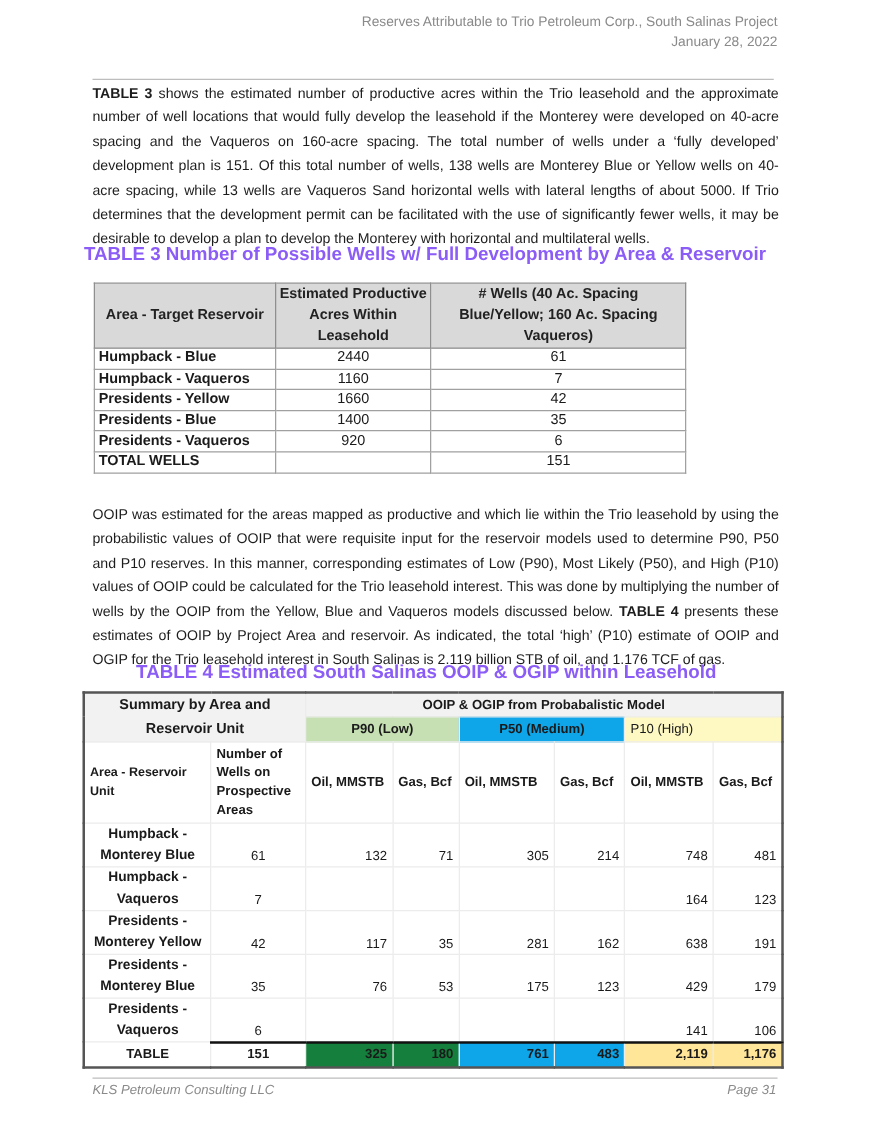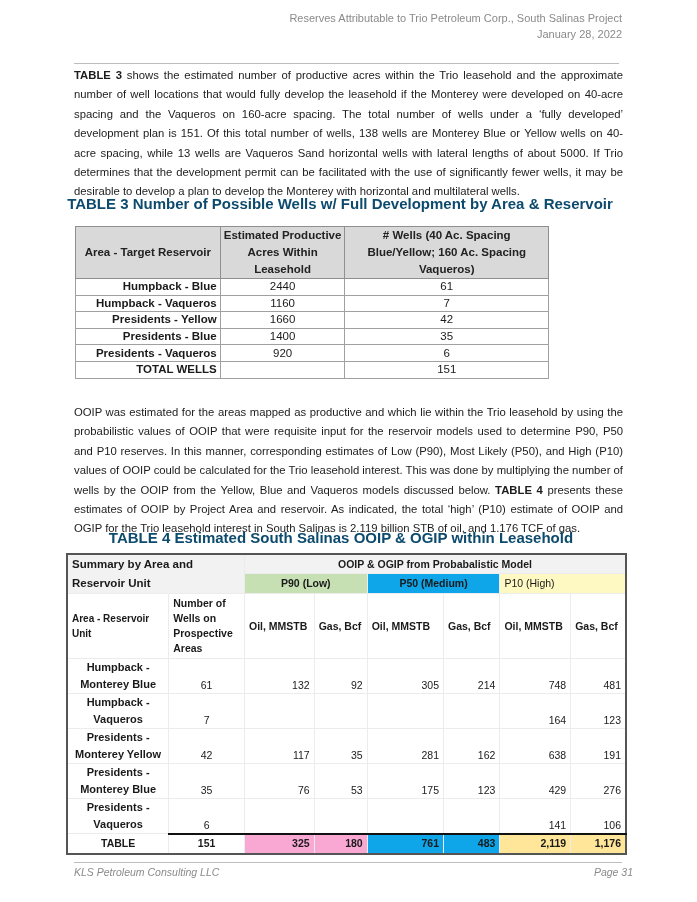--- a/index.html
+++ b/index.html
@@ -8,60 +8,60 @@
   .hdr { position: absolute; right: 75px; top: 10px; text-align: right;
          font-size: 11px; line-height: 16px; color: #8a8a8a; }
   .hdr-rule { position: absolute; left: 74px; top: 63px; width: 545px; height: 0;
               border-top: 1px solid #bdbdbd; }
   .para { position: absolute; left: 74px; width: 549px; font-size: 11.3px;
           line-height: 19.4px; text-align: justify; color: #1c1c1c; }
   .para b { font-weight: bold; }
   .p1 { top: 66px; }
   .p2 { top: 403px; }
   .tbl-title { position: absolute; left: 74px; width: 549px; text-align: center;
-               font-weight: bold; font-size: 15px; color: #0c4a6e; }
+               font-weight: bold; font-size: 15px; color: #8b5cf6; }
   .t3-title { top: 195px; left: 40px; width: 600px; }
   .t4-title { top: 529px; left: 36px; width: 610px; }
 
   
   table { border-collapse: collapse; position: absolute; }
   .t3 { left: 75px; top: 226px; width: 474px; font-size: 11.5px; }
   .t3 th { background: #d9d9d9; font-weight: bold; color: #222; height: 48px;
            border: 1px solid #8f8f8f; padding: 0 2px; line-height: 17px; }
   .t3 td { border: 1px solid #a0a0a0; height: 15.6px; padding: 0 3px; line-height: 15px; }
-  .t3 td.lbl { font-weight: bold; text-align: right; }
+  .t3 td.lbl { font-weight: bold; text-align: left; }
   .t3 td.num { text-align: center; }
   .t3 tr.total td { border-top: 1.5px solid #333; }
   .t3 { border: 1.5px solid #777; }
 
   
   .t4 { left: 66px; top: 553px; width: 561px; font-size: 10.5px;
         border: 2px solid #555; }
   .t4 td, .t4 th { border: 1px solid #ececec; padding: 0 4px; }
-  .t4 .sum-hdr { background: #f2f2f2; font-weight: bold; font-size: 11.5px; text-align: left; }
+  .t4 .sum-hdr { background: #f2f2f2; font-weight: bold; font-size: 11.5px; text-align: center; }
   .t4 .model-hdr { background: #f2f2f2; font-weight: bold; font-size: 10.5px; text-align: center; height: 16px; }
   .t4 .p90 { background: #c6e0b4; font-weight: bold; text-align: center; height: 17px; }
   .t4 .p50 { background: #0ea5e9; font-weight: bold; text-align: center; }
   .t4 .p10 { background: #fef9c3; font-weight: normal; text-align: left; }
   .t4 .colh { font-weight: bold; text-align: left; height: 64px; line-height: 15px; }
   .t4 .colh.area { font-size: 10px; margin-left: 36px; }
   .t4 td.rlbl { font-weight: bold; text-align: center; font-size: 11px; line-height: 17px;
                 height: 34px; vertical-align: middle; }
   .t4 td.wells { text-align: center; vertical-align: bottom; padding-bottom: 2px; }
   .t4 td.n { text-align: right; vertical-align: bottom; padding-bottom: 2px; }
   .t4 tr.tot td { font-weight: bold; border-top: 2px solid #111; height: 16px; vertical-align: middle; font-size: 10.5px; }
   .t4 tr.tot td.rlbl { height: 16px; }
-  .t4 tr.tot td.g { background: #f9a8d4; }
+  .t4 tr.tot td.g { background: #15803d; }
   .t4 tr.tot td.o { background: #0ea5e9; }
   .t4 tr.tot td.y { background: #ffe699; }
   .t4 tr.tot td.first { border-top: 1px solid #ececec; }
 
   .ftr-rule { position: absolute; left: 74px; top: 862px; width: 548px; border-top: 1px solid #bdbdbd; }
   .ftr-left { position: absolute; left: 74px; top: 866px; font-size: 10.5px; font-style: italic; color: #8a8a8a; }
-  .ftr-right { position: absolute; right: 64px; top: 866px; font-size: 10.5px; font-style: italic; color: #8a8a8a; }
+  .ftr-right { position: absolute; right: 76px; top: 866px; font-size: 10.5px; font-style: italic; color: #8a8a8a; }
 </style>
 </head>
 <body>
 
 <div class="hdr">
   <div>Reserves Attributable to Trio Petroleum Corp., South Salinas Project</div>
   <div>January 28, 2022</div>
 </div>
 <div class="hdr-rule"></div>
 
@@ -148,21 +148,21 @@
     <td class="colh">Gas, Bcf</td>
   </tr>
 
   <tr>
     <td class="rlbl">
           <div>Humpback -</div>
           <div>Monterey Blue</div>
         </td>
     <td class="wells">61</td>
     <td class="n">132</td>
-    <td class="n">92</td>
+    <td class="n">71</td>
     <td class="n">305</td>
     <td class="n">214</td>
     <td class="n">748</td>
     <td class="n">481</td>
   </tr>
   <tr>
     <td class="rlbl">
           <div>Humpback -</div>
           <div>Vaqueros</div>
         </td>
@@ -191,21 +191,21 @@
     <td class="rlbl">
           <div>Presidents -</div>
           <div>Monterey Blue</div>
         </td>
     <td class="wells">35</td>
     <td class="n">76</td>
     <td class="n">53</td>
     <td class="n">175</td>
     <td class="n">123</td>
     <td class="n">429</td>
-    <td class="n">276</td>
+    <td class="n">179</td>
   </tr>
   <tr>
     <td class="rlbl">
           <div>Presidents -</div>
           <div>Vaqueros</div>
         </td>
     <td class="wells">6</td>
     <td class="n"></td>
     <td class="n"></td>
     <td class="n"></td>

